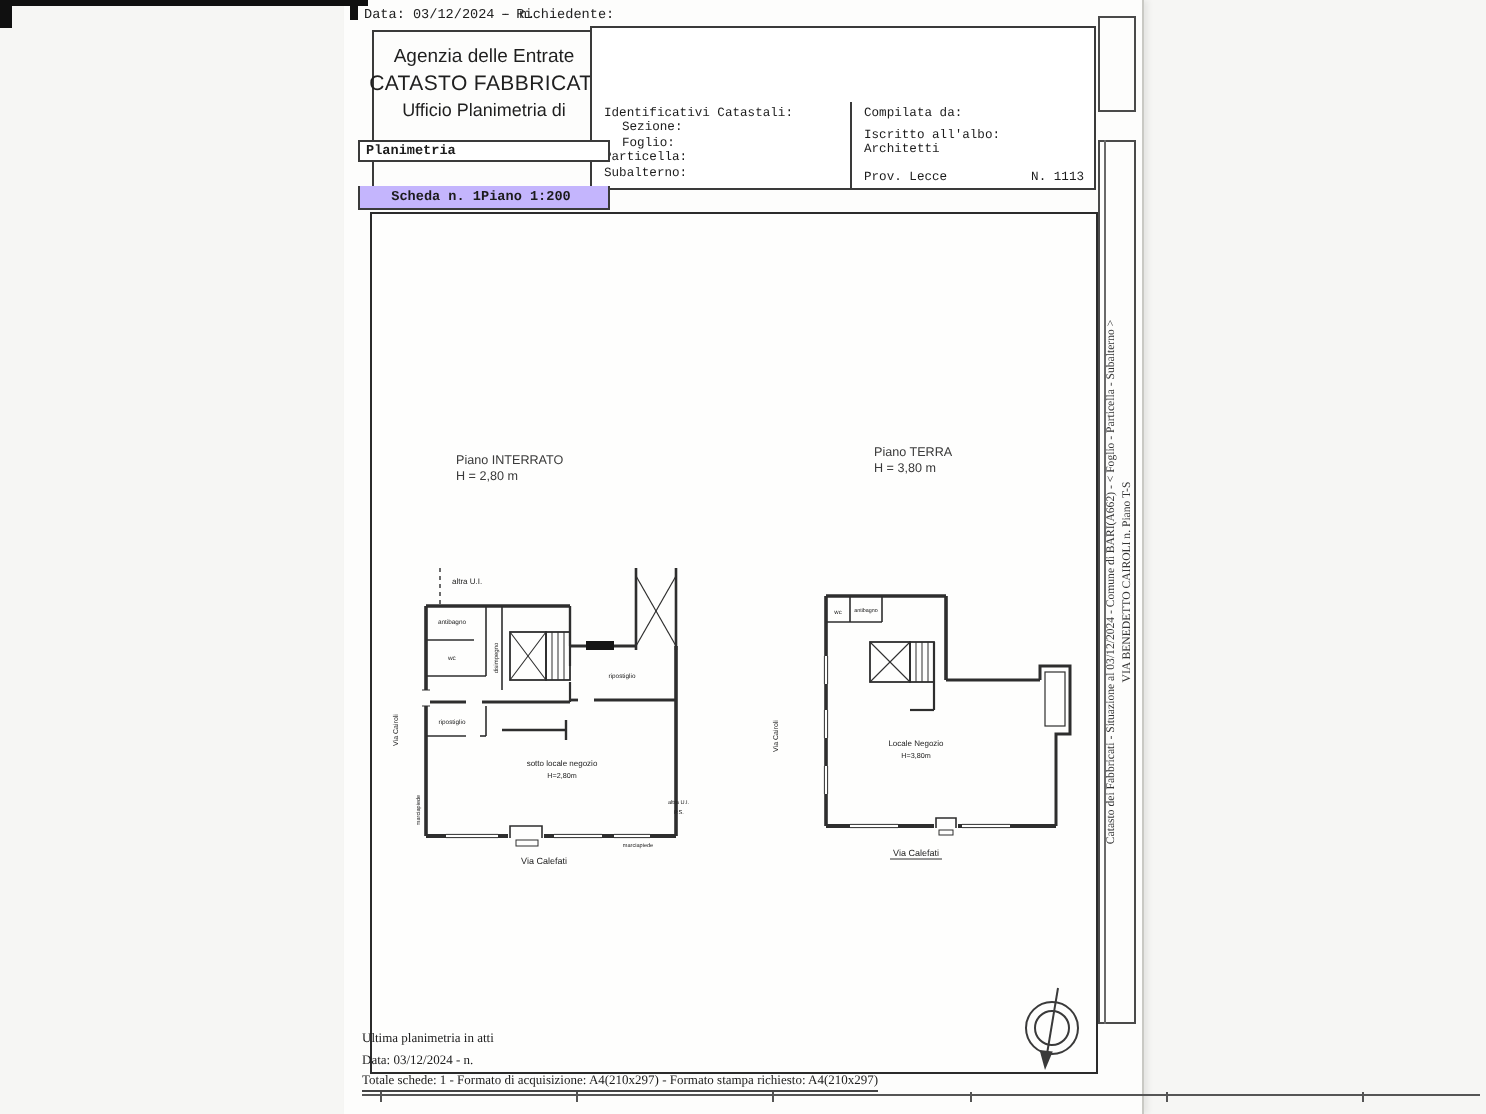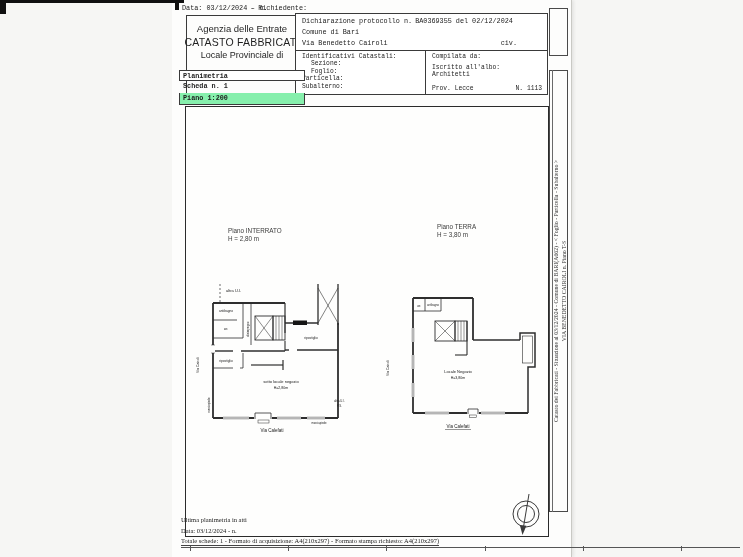--- a/index.html
+++ b/index.html
@@ -43,21 +43,21 @@
   .decl-row3{position:absolute;left:6px;top:25px;}
   .decl-civ{position:absolute;right:30px;top:25px;}
   .decl-bottom-left{position:absolute;left:0;top:37px;width:130px;height:43px;border-right:1px solid #3a3a3a;box-sizing:border-box;padding:2px 0 0 6px;font-size:6.3px;line-height:7.4px;}
   .decl-bottom-left .ind{padding-left:9px;}
   .decl-bottom-right{position:absolute;left:130px;top:37px;width:121px;height:43px;box-sizing:border-box;padding:2px 5px 2px 6px;font-size:6.3px;line-height:7.2px;display:flex;flex-direction:column;}
   .decl-alb{margin-top:4px;}
   .decl-prov-row{margin-top:auto;display:flex;justify-content:space-between;}
 
   
   .plm-box1{left:179px;top:70px;width:126px;height:11px;border:1px solid #3a3a3a;background:#fff;font-size:6.8px;font-weight:bold;line-height:11px;padding-left:3px;box-sizing:border-box;}
-  .plm-box2{left:179px;top:93px;width:126px;height:12px;border:1px solid #3a3a3a;border-top:none;background:#86efac;font-size:6.8px;font-weight:bold;line-height:12px;box-sizing:border-box;display:flex;justify-content:flex-end;padding:0 6px 0 3px;flex-direction:column;}
+  .plm-box2{left:179px;top:93px;width:126px;height:12px;border:1px solid #3a3a3a;border-top:none;background:#c4b5fd;font-size:6.8px;font-weight:bold;line-height:12px;box-sizing:border-box;display:flex;justify-content:center;padding:0 6px 0 3px;}
 
   
   .frame{left:185px;top:106px;width:364px;height:431px;border:1.5px solid #2b2b2b;background:#fefefd;box-sizing:border-box;}
 
   .plan-title{font-size:6.3px;color:#3a3a3a;line-height:7.5px;}
   .plan-title-left{left:228px;top:227px;}
   .plan-title-right{left:437px;top:223px;}
 
   
   .strip-top-box{left:549px;top:8px;width:19px;height:48px;border:1px solid #4a4a4a;background:#fdfdfc;box-sizing:border-box;}
@@ -82,32 +82,24 @@
 <div class="abs blk-corner"></div>
 <div class="abs blk-nub"></div>
 
 <div class="abs top-date mono nowrap">Data: 03/12/2024 - n.</div>
 <div class="abs top-req mono nowrap">- Richiedente:</div>
 
 <div class="abs agency-box"></div>
 <div class="abs agency-text">
   <div class="l1 nowrap">Agenzia delle Entrate</div>
   <div class="l2 nowrap">CATASTO FABBRICATI</div>
-  <div class="l3 nowrap">Locale Provinciale di</div>
+  <div class="l3 nowrap">Ufficio Planimetria di</div>
 </div>
 
 <div class="abs decl-box mono">
-  <div class="decl-top">
-    <div class="decl-row1 nowrap">
-      <span>Dichiarazione protocollo n.</span><span class="num">BA0369355</span><span class="del">del</span><span class="pdate">02/12/2024</span>
-    </div>
-    <div class="decl-row2 nowrap">Comune di Bari</div>
-    <div class="decl-row3 nowrap">Via Benedetto Cairoli</div>
-    <div class="decl-civ nowrap">civ.</div>
-  </div>
   <div class="decl-bottom-left">
     <div class="nowrap">Identificativi Catastali:</div>
     <div class="ind nowrap">Sezione:</div>
     <div class="ind nowrap">Foglio:</div>
     <div class="nowrap">Particella:</div>
     <div class="nowrap">Subalterno:</div>
   </div>
   <div class="decl-bottom-right">
     <div class="nowrap">Compilata da:</div>
     <div class="decl-alb nowrap">Iscritto all'albo:</div>

